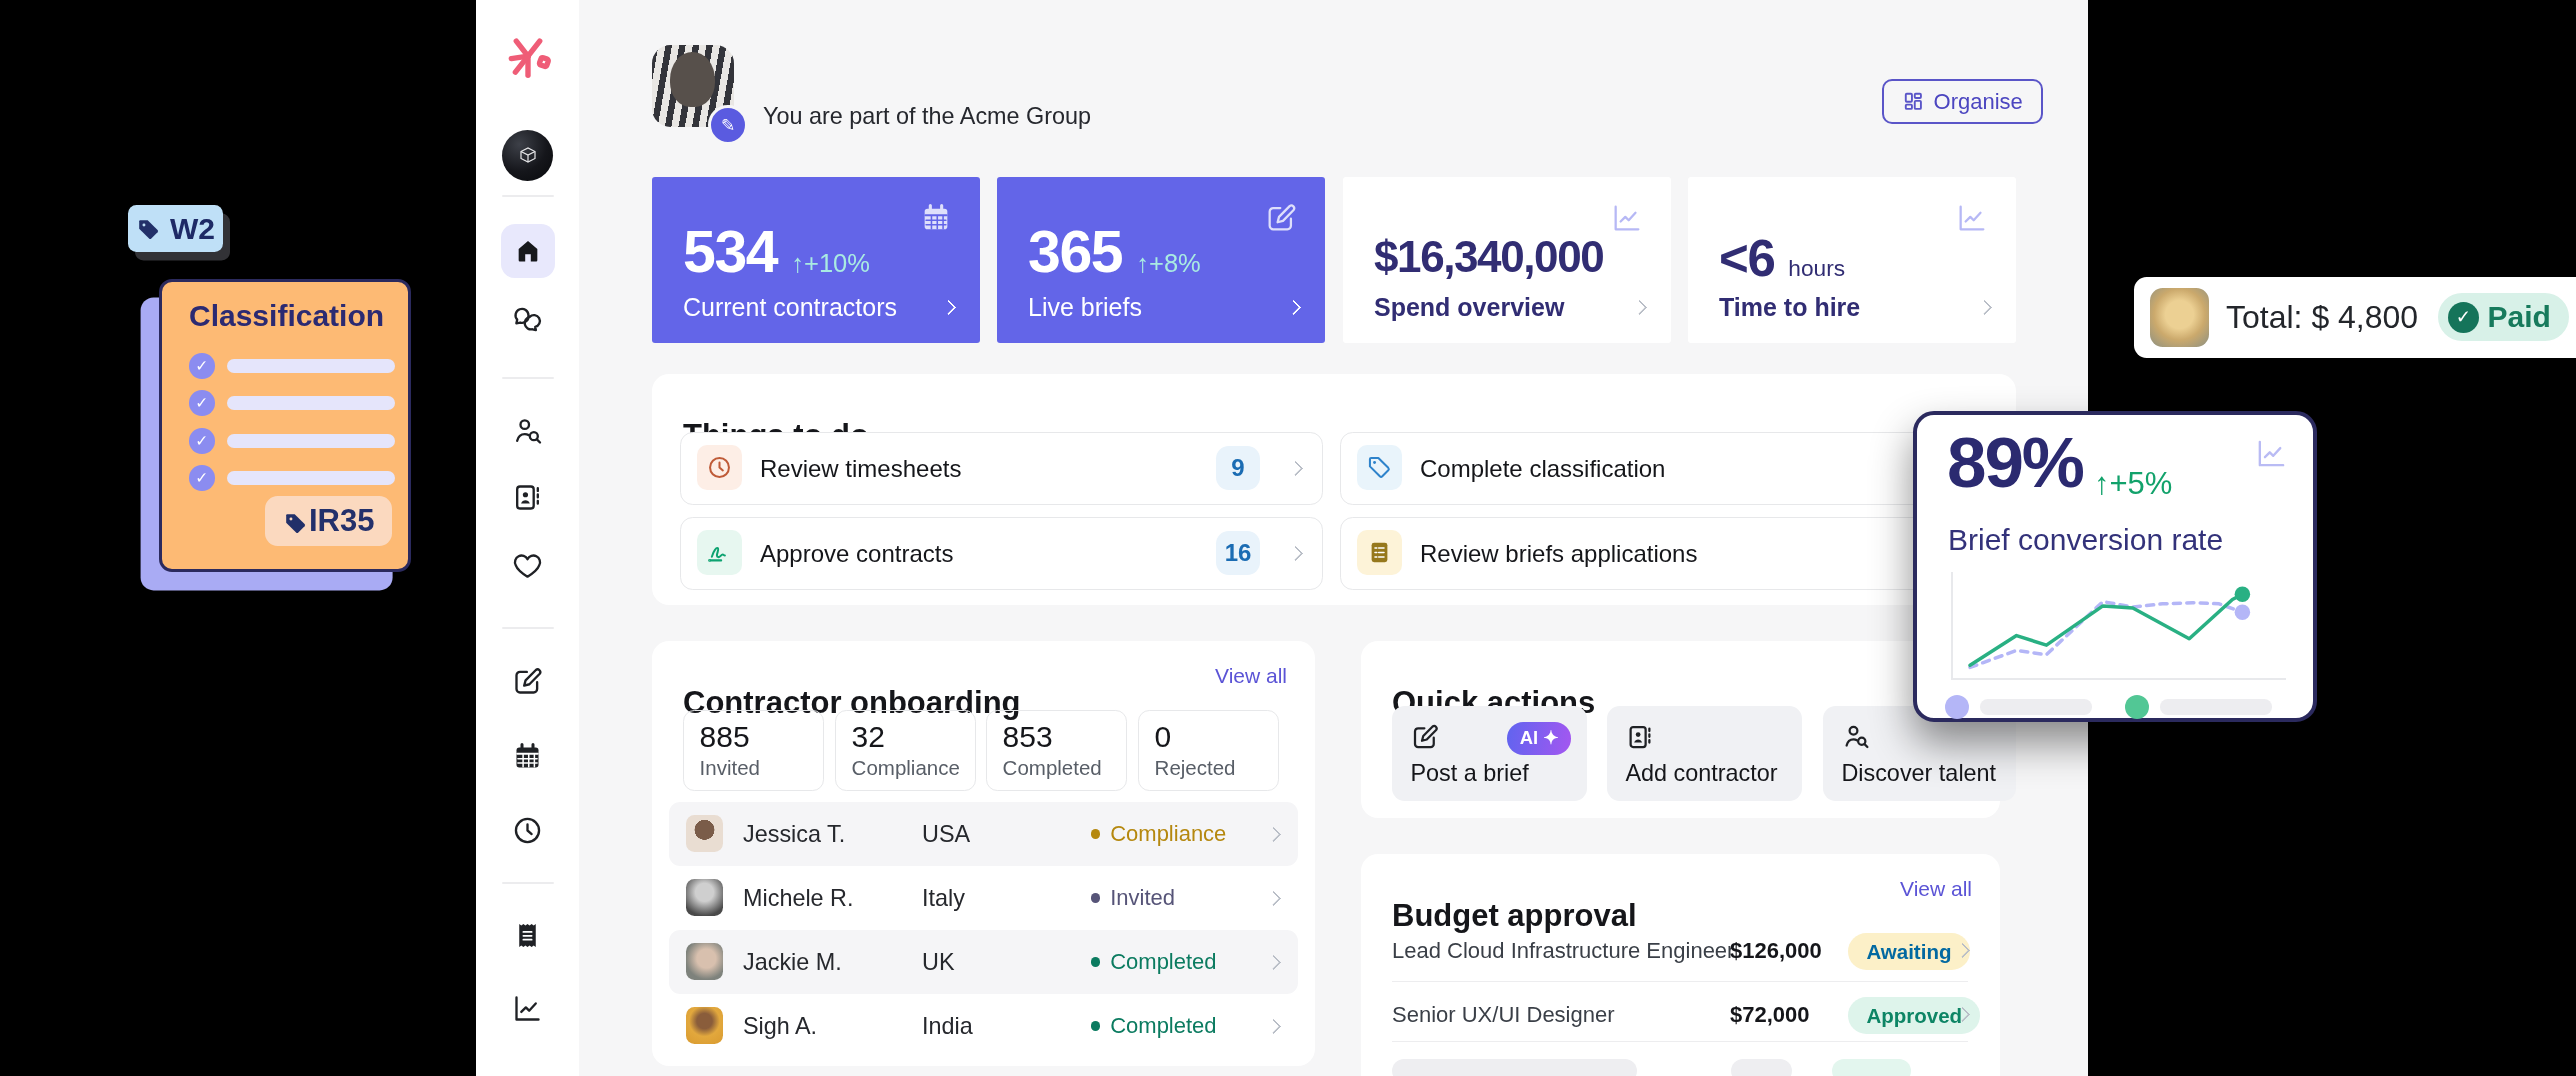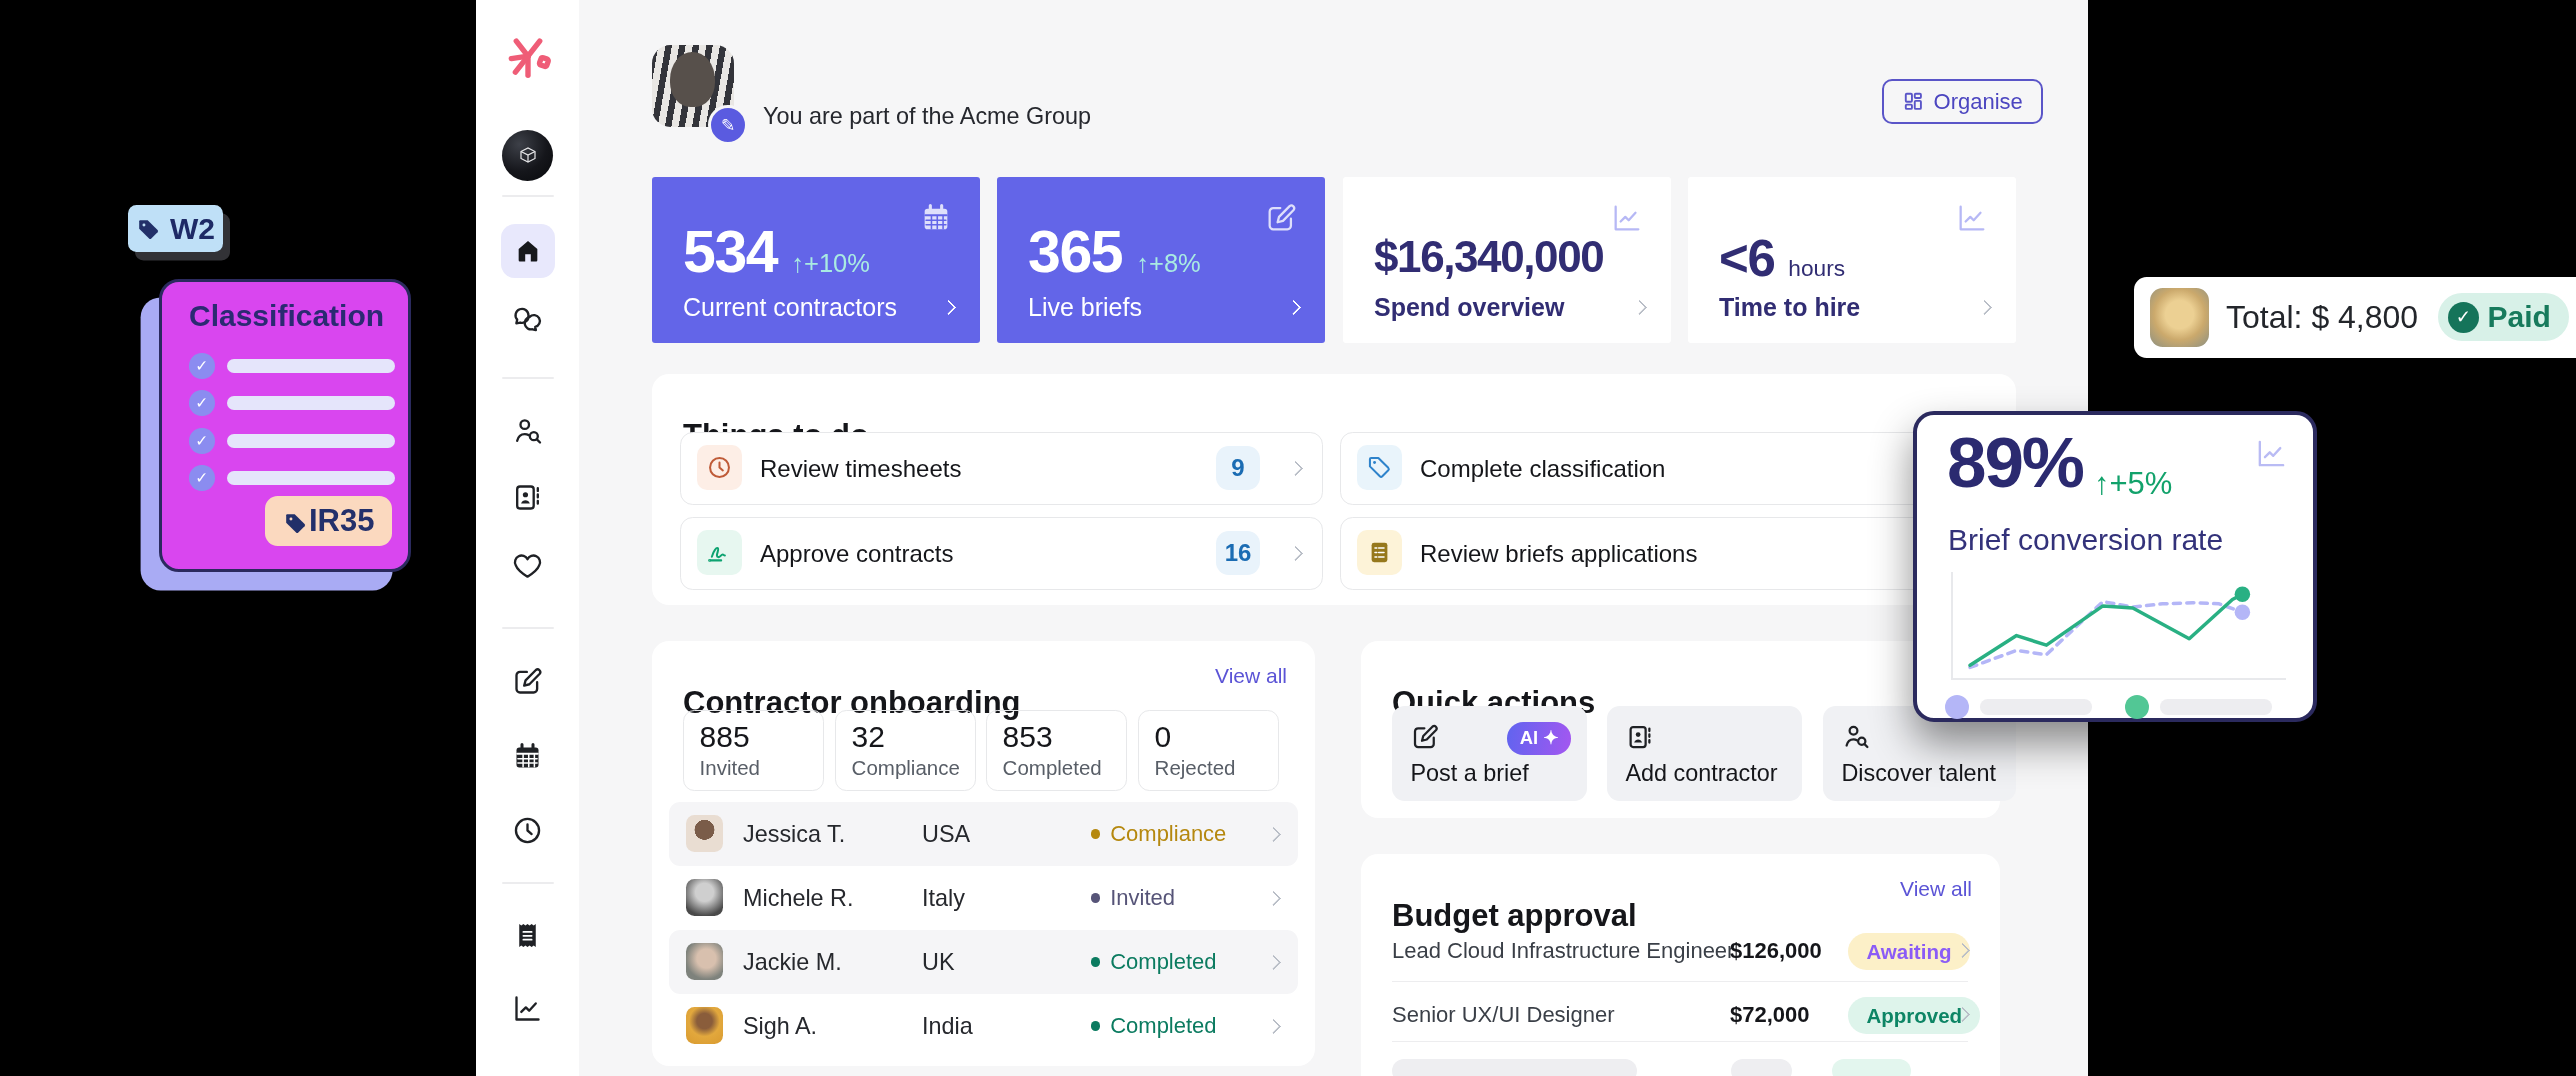--- a/index.html
+++ b/index.html
@@ -93,22 +93,22 @@
           display:flex;align-items:center;font-size:20.5px;font-weight:bold;}
   .b-chev{position:absolute;right:0;top:25.5px;}
   .b-div{position:absolute;left:31px;width:576px;height:1.4px;background:#ededef;}
   .skel{position:absolute;border-radius:12px;background:#eeeef1;height:24px;}
   
   .w2{left:128px;top:205px;width:95px;height:47px;background:#bfe0f7;border-radius:8.5px;
       box-shadow:7px 8.5px 0 rgba(110,110,120,.45);display:flex;align-items:center;justify-content:center;gap:8.5px;}
   .w2 span{font-size:30px;font-weight:bold;color:#1e2a66;}
   .tag-fill{width:25.5px;height:25.5px;}
   .tag-fill svg{width:100%;height:100%;fill:#223069;stroke:none;}
-  .classif{left:159px;top:279px;width:246px;height:287px;background:#d946ef;border:3.5px solid #2b2a5e;
-           border-radius:20px;box-shadow:-18.4px 18.4px 0 #a9abf4;}
+  .classif{left:159px;top:279px;width:246px;height:287px;background:#fdba74;border:3.5px solid #2b2a5e;
+           border-radius:13px;box-shadow:-18.4px 18.4px 0 #a9abf4;}
   .classif .title{position:absolute;left:27px;top:17px;font-size:30px;font-weight:bold;color:#2b2a72;}
   .cl-row{position:absolute;left:27px;height:25.5px;display:flex;align-items:center;gap:12.7px;}
   .cl-check{width:25.5px;height:25.5px;border-radius:50%;background:#8b8cf0;color:#fff;font-size:15.6px;
             display:flex;align-items:center;justify-content:center;}
   .cl-bar{width:168px;height:14px;border-radius:7px;background:#e5e5fb;}
   .ir35{position:absolute;right:15.6px;bottom:23px;width:127px;height:50px;background:#fbd9bf;border-radius:12.7px;
         display:flex;align-items:center;justify-content:center;}
   .ir35 span{font-size:31px;font-weight:bold;color:#23306b;}
   .brief-card{left:1913px;top:411px;width:396px;height:303px;background:#fff;border:4.2px solid #2b2a5e;
               border-radius:21px;box-shadow:0 21px 42px rgba(0,0,0,.45);}
@@ -490,21 +490,21 @@
     </div>
   </section>
 
   <section class="card" style="left:1361px;top:854px;width:639px;height:258px;">
     <h2 class="sec-title" style="left:31px;">Budget approval</h2>
     <a class="viewall">View all</a>
 
     <div class="b-row" style="top:65px;">
       <span class="b-role">Lead Cloud Infrastructure Engineer</span>
       <span class="b-amt">$126,000</span>
-      <span class="b-pill" style="background:#fcf0c8;color:#8b5cf6">Awaiting</span>
+      <span class="b-pill" style="background:#fcf0c8;color:#0369a1">Awaiting</span>
       <span class="b-chev chev gray"></span>
     </div>
     <div class="b-div" style="top:127px;"></div>
     <div class="b-row" style="top:129px;">
       <span class="b-role">Senior UX/UI Designer</span>
       <span class="b-amt">$72,000</span>
       <span class="b-pill" style="background:#def4eb;color:#0d8565">Approved</span>
       <span class="b-chev chev gray"></span>
     </div>
     <div class="b-div" style="top:187px;"></div>

